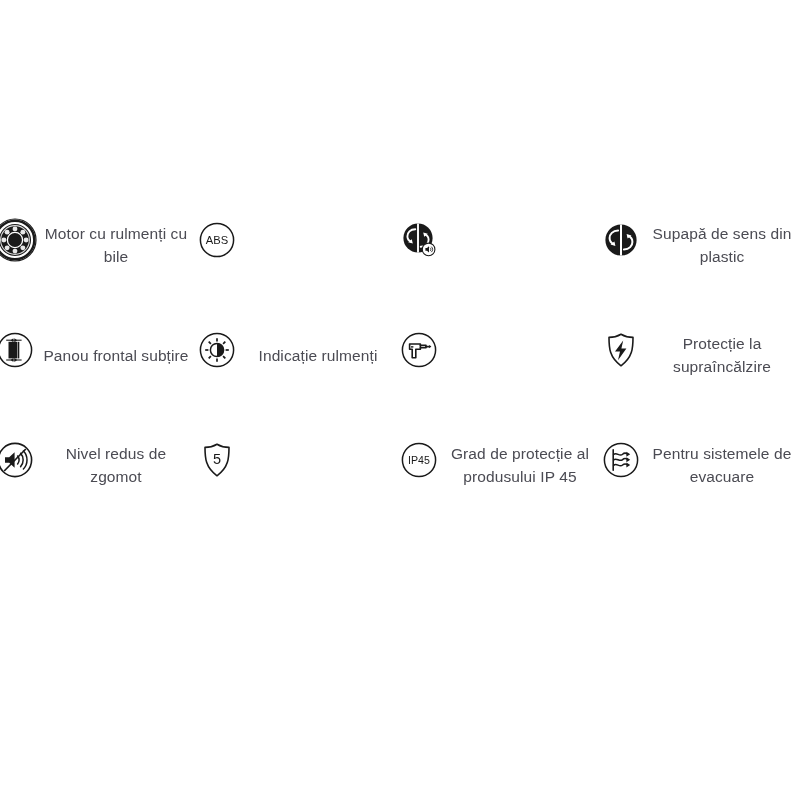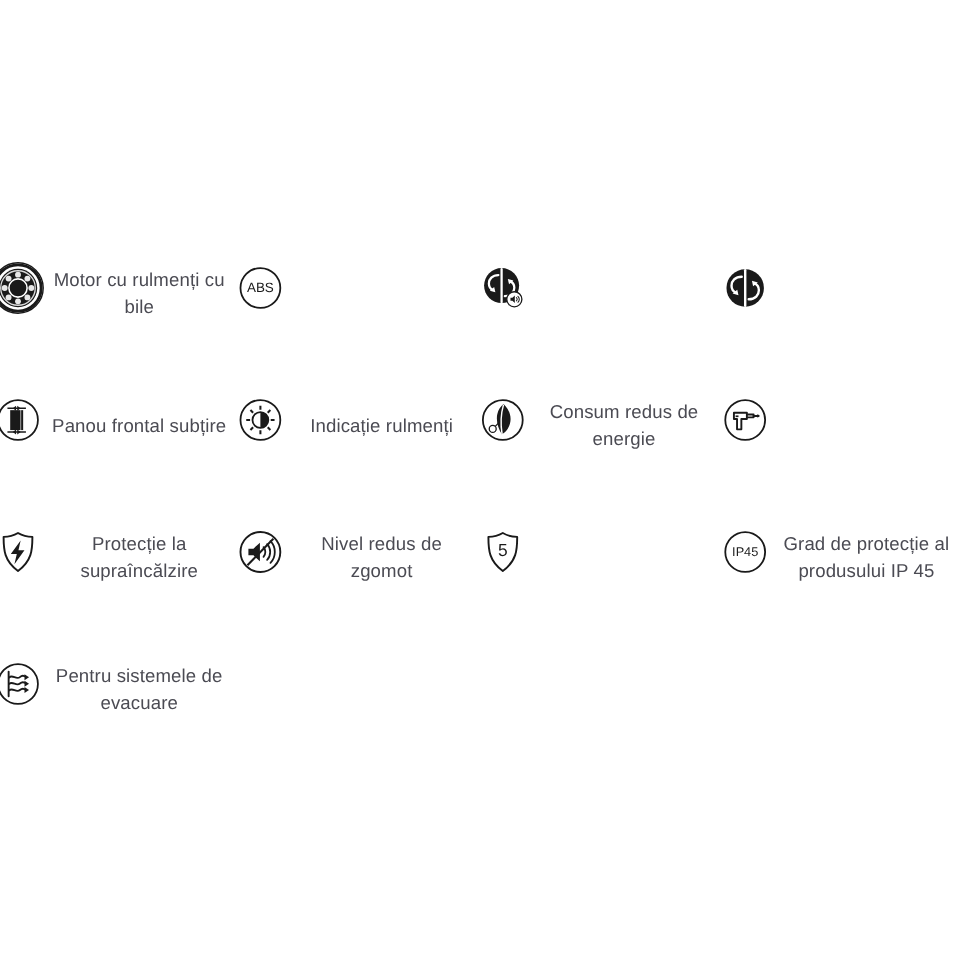--- a/index.html
+++ b/index.html
@@ -118,20 +118,22 @@
           <path d="M24 9.2 L24 38.8"></path>
           <path d="M21.1 14.6 C15.6 14.6 12.6 18.2 12.6 22.1 C12.6 25.1 14.4 27.1 16.5 28.0"></path>
           <path d="M26.9 33.4 C32.4 33.4 35.4 29.8 35.4 25.9 C35.4 22.9 33.6 20.9 31.5 20.0"></path>
         </g>
         <g fill="#ffffff">
           <path d="M17.4 25.4 L13.5 28.6 L18.4 30.1 Z"></path>
           <path d="M30.6 22.6 L34.5 19.4 L29.6 17.9 Z"></path>
         </g>
       </svg>
     </span>
+    <span class="feature-label">Supapă de sens din
+plastic</span>
   </div>
 
   <div class="feature-cell">
     <span class="feature-icon">
       <svg viewBox="0 0 48 48">
         <circle cx="24" cy="24" r="16.6" fill="none" stroke="#1a1a1a" stroke-width="1.5"></circle>
         <rect x="17.5" y="15.8" width="8.6" height="16.6" fill="#1a1a1a"></rect>
         <rect x="26.6" y="15.8" width="1.7" height="16.6" fill="#1a1a1a"></rect>
         <g stroke="#1a1a1a" stroke-width="1.1" fill="none">
           <path d="M15.2 14.2 L30.6 14.2"></path>
@@ -162,33 +164,20 @@
           <path d="M15.7 15.7 L17.9 17.9"></path>
           <path d="M30.1 30.1 L32.3 32.3"></path>
           <path d="M32.3 15.7 L30.1 17.9"></path>
           <path d="M17.9 30.1 L15.7 32.3"></path>
         </g>
       </svg>
     </span>
     <span class="feature-label">Indicație rulmenți</span>
   </div>
 
-  <div class="feature-cell">
-    <span class="feature-icon">
-      <svg viewBox="0 0 48 48">
-        <circle cx="24" cy="24" r="16.6" fill="none" stroke="#1a1a1a" stroke-width="1.5"></circle>
-        <path d="M24.6 10.6 C30.8 16.4 32.4 24.6 28.0 31.4 C26.4 33.8 24.4 35.2 23.2 35.8
-                 C20.2 31.2 18.2 24.8 19.4 19.2 C20.2 15.4 22.2 12.4 24.6 10.6 Z" fill="#1a1a1a"></path>
-        <path d="M23.4 35.8 C22.4 29.8 21.8 21.0 24.6 11.2" fill="none" stroke="#ffffff" stroke-width="1.2"></path>
-        <circle cx="15.6" cy="31.4" r="2.9" fill="none" stroke="#1a1a1a" stroke-width="1.1"></circle>
-        <path d="M17.7 29.3 L20.6 26.4" fill="none" stroke="#1a1a1a" stroke-width="1.1"></path>
-      </svg>
-    </span>
-    <span class="feature-label">Consum redus de energie</span>
-  </div>
 
   <div class="feature-cell">
     <span class="feature-icon">
       <svg viewBox="0 0 48 48">
         <circle cx="24" cy="24" r="16.6" fill="none" stroke="#1a1a1a" stroke-width="1.5"></circle>
         <g fill="none" stroke="#1a1a1a" stroke-width="1.6" stroke-linejoin="round" stroke-linecap="round">
           <path d="M14.6 18.0 L25.4 18.0 L25.4 23.2 L20.8 23.2 L20.8 31.8 L17.2 31.8 L17.2 23.2 L14.6 23.2 Z"></path>
           <path d="M25.4 19.4 L31.0 19.4 L31.0 21.8 L25.4 21.8"></path>
           <path d="M31.0 20.6 L34.8 20.6"></path>
         </g>

